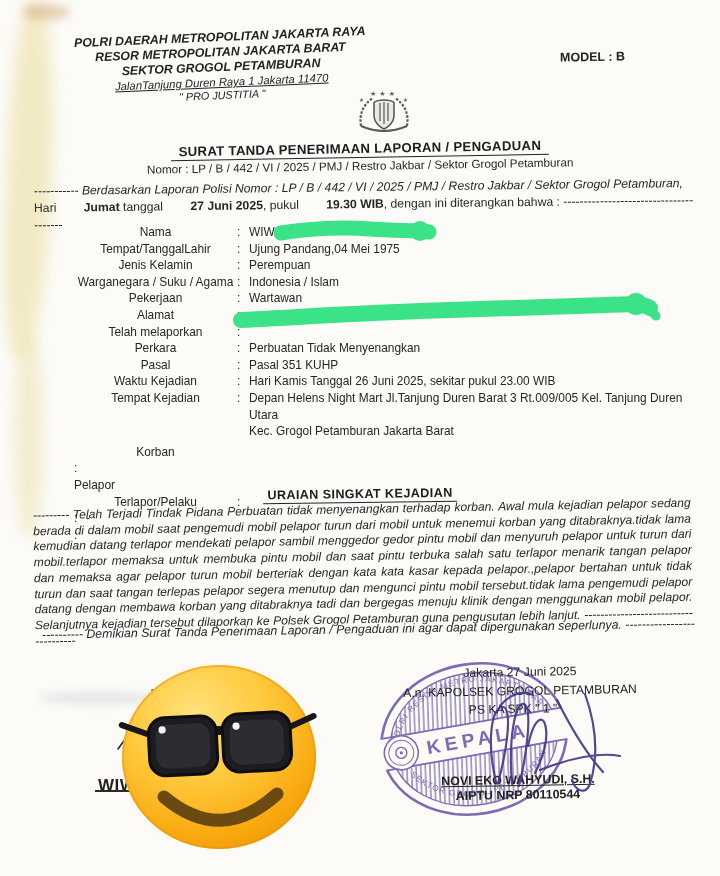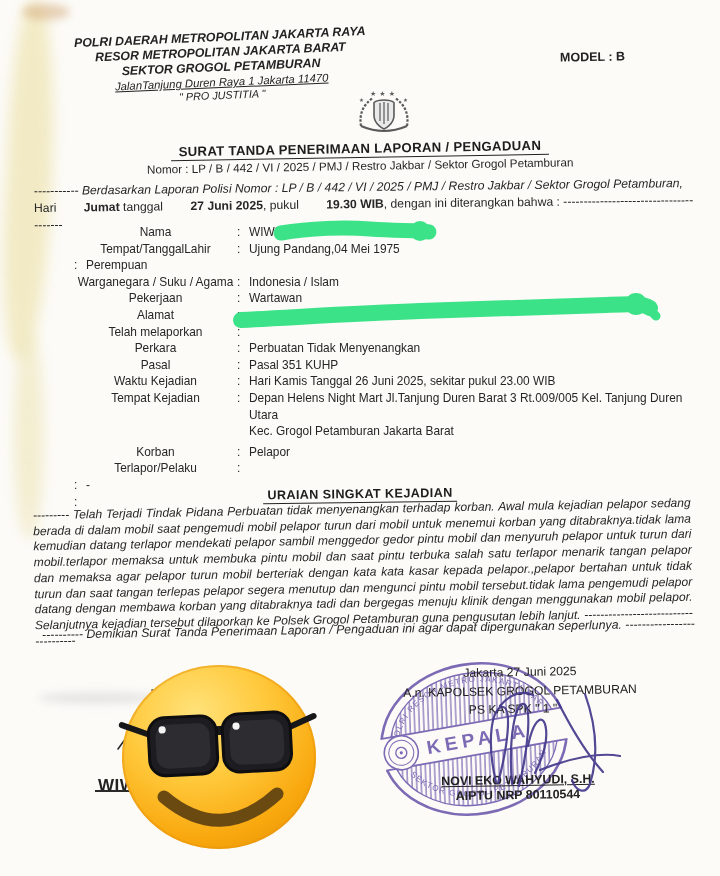--- a/index.html
+++ b/index.html
@@ -33,21 +33,21 @@
     border-bottom:1.6px solid #222;padding:0 8px 1px 8px;color:#1d1d1d;}
   .doc-number{font-size:11.7px;margin-top:1px;color:#262626;}
 
   .intro{left:34px;top:179px;width:660px;font-size:12.2px;line-height:17px;transform:rotate(-.7deg);color:#262626;}
   .intro .l1{font-style:italic;}
   .intro b{font-style:normal;margin-left:24px;}
 
   
   .fields{left:74px;top:224px;width:630px;font-size:11.9px;color:#262626;}
   .field-row{display:flex;line-height:16.6px;}
-  .field-row.gap{margin-top:4px;}
+  .field-row.gap{margin-top:4px;flex-direction:column;}
   .f-label{width:163px;flex:none;text-align:center;}
   .f-label.italic{font-style:italic;}
   .f-colon{width:12px;flex:none;}
   .f-value{flex:1;}
 
   .section-title-wrap{left:0;top:484px;width:720px;text-align:center;transform:rotate(-.8deg);}
   .section-title{display:inline-block;font-weight:bold;font-size:12.6px;letter-spacing:.4px;
     border-bottom:1.6px solid #222;padding:0 4px 1px 4px;color:#1d1d1d;}
 
   .narrative{left:34px;top:502px;width:658px;font-size:12.1px;line-height:15.7px;
@@ -122,20 +122,21 @@
 
   <div class="field-row">
     <div class="f-label">Tempat/TanggalLahir</div>
     <div class="f-colon">:</div>
     <div class="f-value">
       <div>Ujung Pandang,04 Mei 1975</div>
     </div>
   </div>
 
   <div class="field-row">
+    <div class="f-label">Jenis Kelamin</div>
     <div class="f-colon">:</div>
     <div class="f-value">
       <div>Perempuan</div>
     </div>
   </div>
 
   <div class="field-row">
     <div class="f-label">Warganegara / Suku / Agama</div>
     <div class="f-colon">:</div>
     <div class="f-value">

